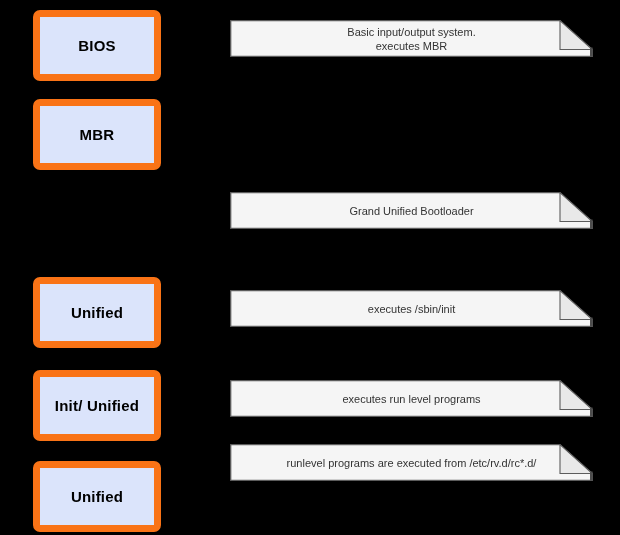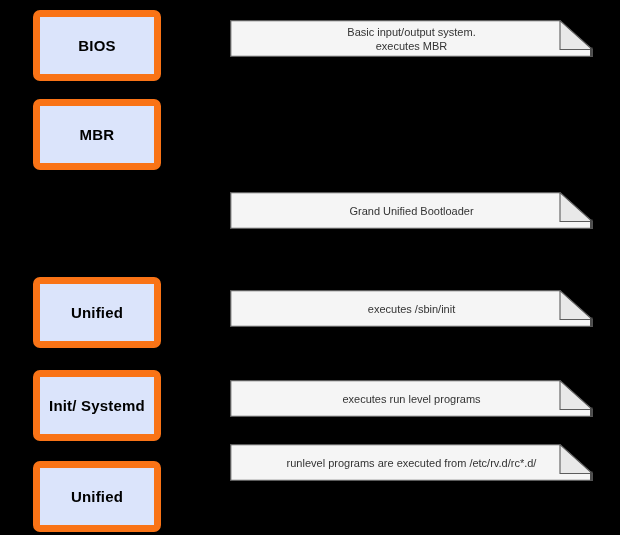--- a/index.html
+++ b/index.html
@@ -100,21 +100,21 @@
   <div class="note" style="top:290px">
     <svg width="363" height="37" viewBox="0 0 363 37">
       <polygon points="0.7,0.7 330,0.7 362.3,29.5 362.3,36.3 0.7,36.3" fill="#f5f5f5" stroke="#5c5c5c" stroke-width="1.3"></polygon>
       <polygon points="330,0.7 330,29.5 362.3,29.5" fill="#e9e9e9" stroke="#5c5c5c" stroke-width="1.1"></polygon>
       <line x1="361.3" y1="27.5" x2="361.3" y2="36.5" stroke="#4d4d4d" stroke-width="2.6"></line>
     </svg>
     <div class="note-text">executes /sbin/init</div>
   </div>
 
   <div class="stage-box" style="top:370px">
-    <span class="label">Init/ Systemd</span>
+    <span class="label">Init/ Unified</span>
   </div>
   <div class="note" style="top:380px">
     <svg width="363" height="37" viewBox="0 0 363 37">
       <polygon points="0.7,0.7 330,0.7 362.3,29.5 362.3,36.3 0.7,36.3" fill="#f5f5f5" stroke="#5c5c5c" stroke-width="1.3"></polygon>
       <polygon points="330,0.7 330,29.5 362.3,29.5" fill="#e9e9e9" stroke="#5c5c5c" stroke-width="1.1"></polygon>
       <line x1="361.3" y1="27.5" x2="361.3" y2="36.5" stroke="#4d4d4d" stroke-width="2.6"></line>
     </svg>
     <div class="note-text">executes run level programs</div>
   </div>
 

